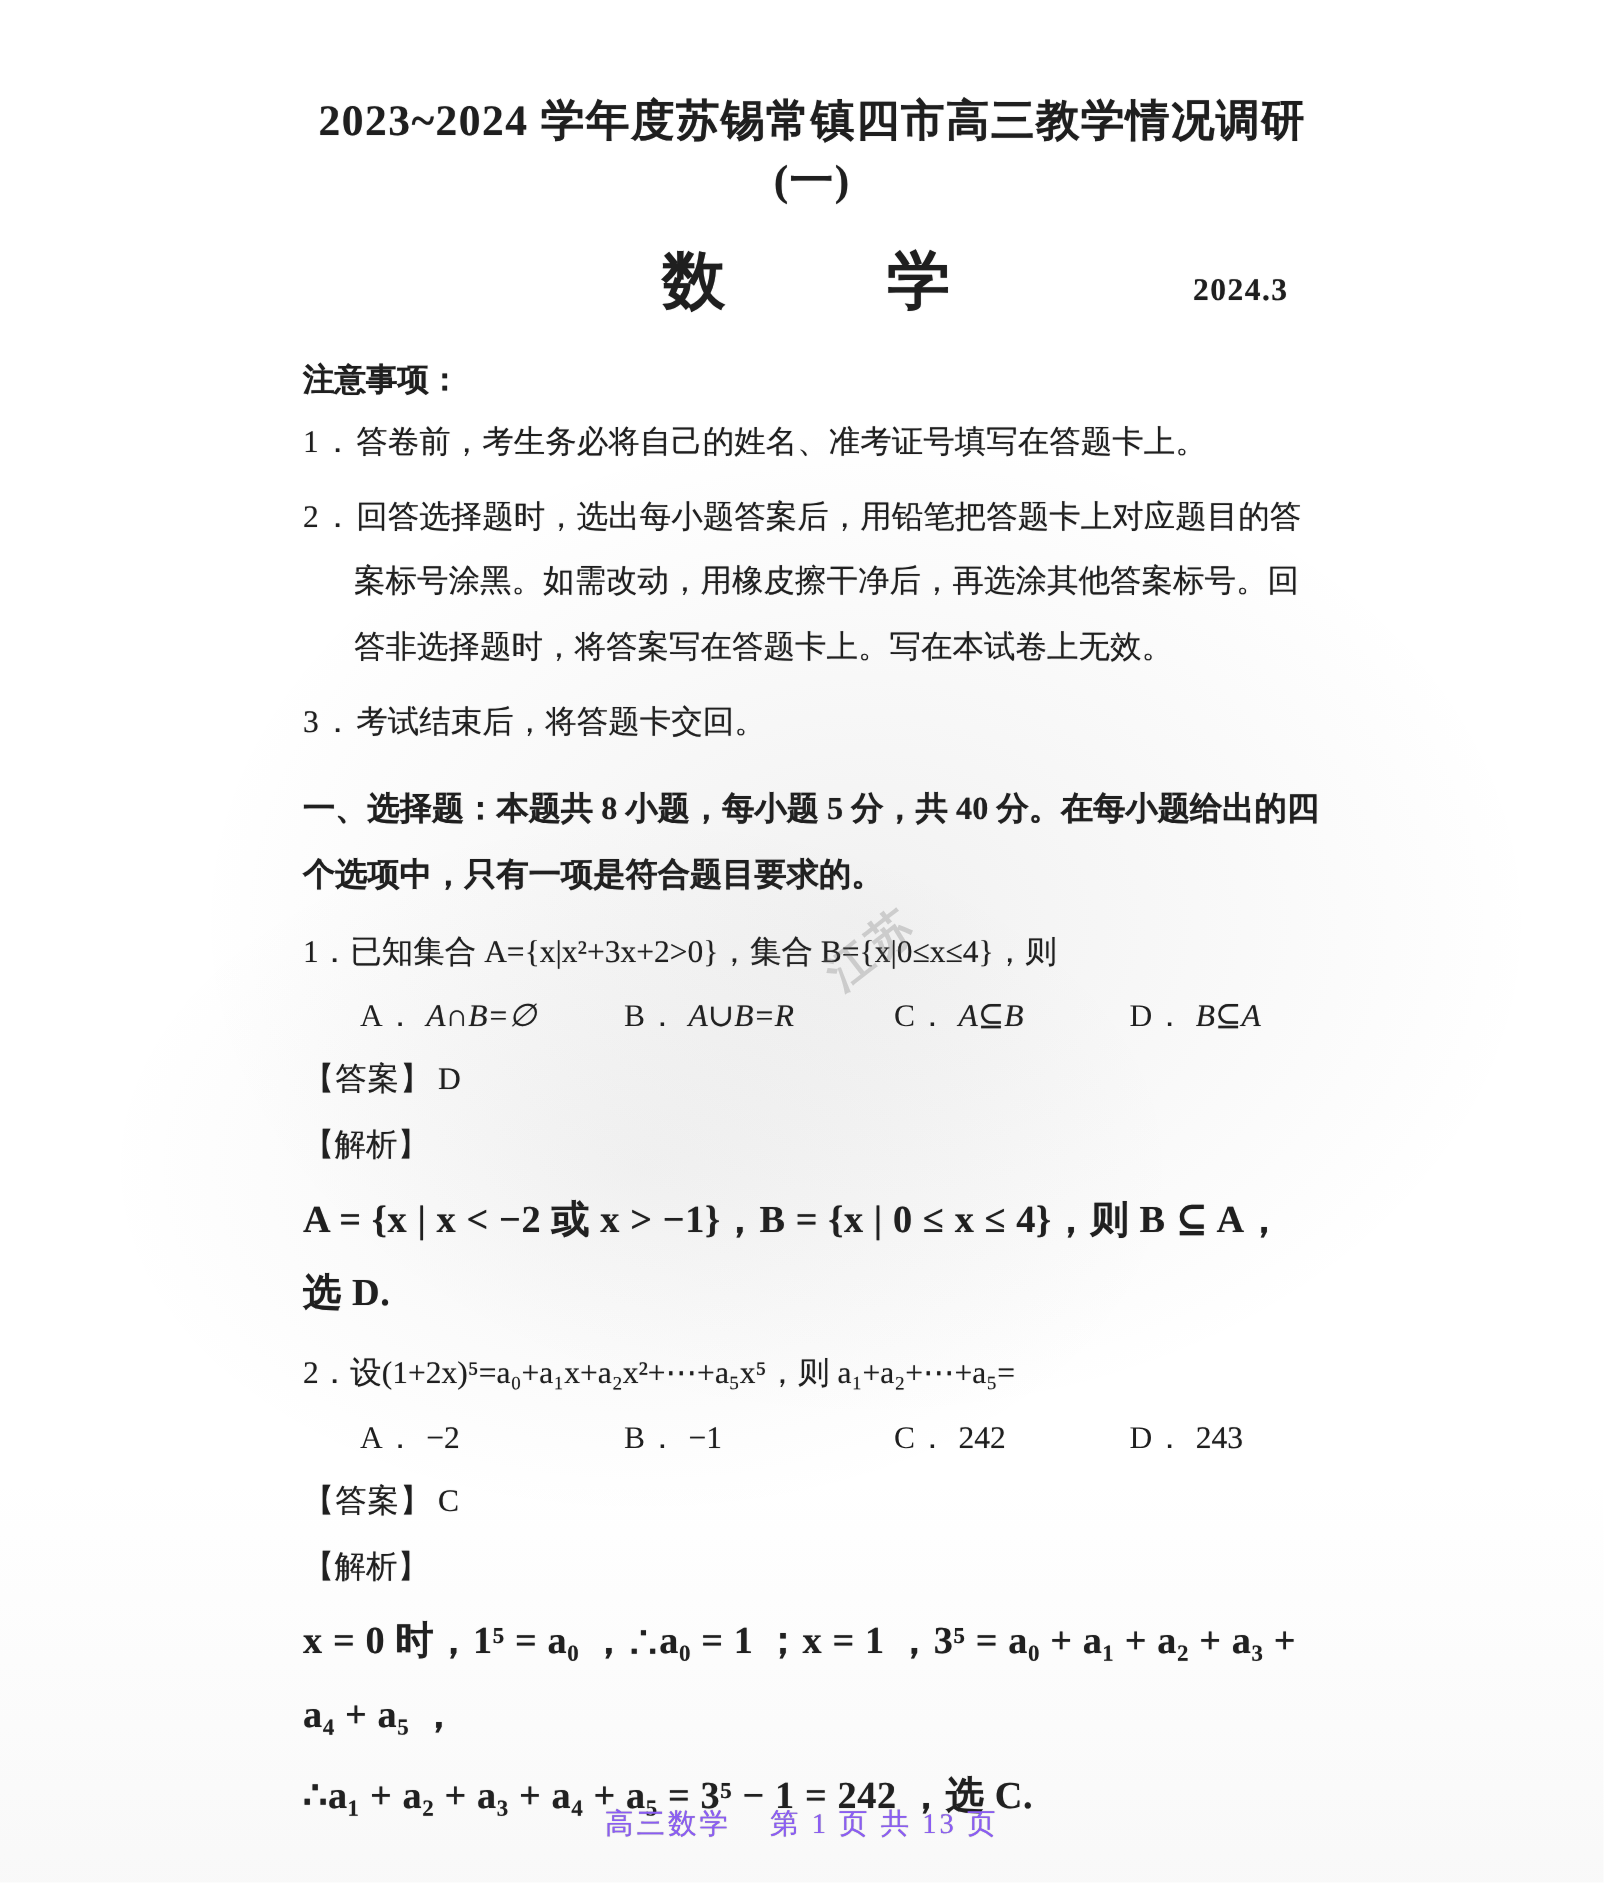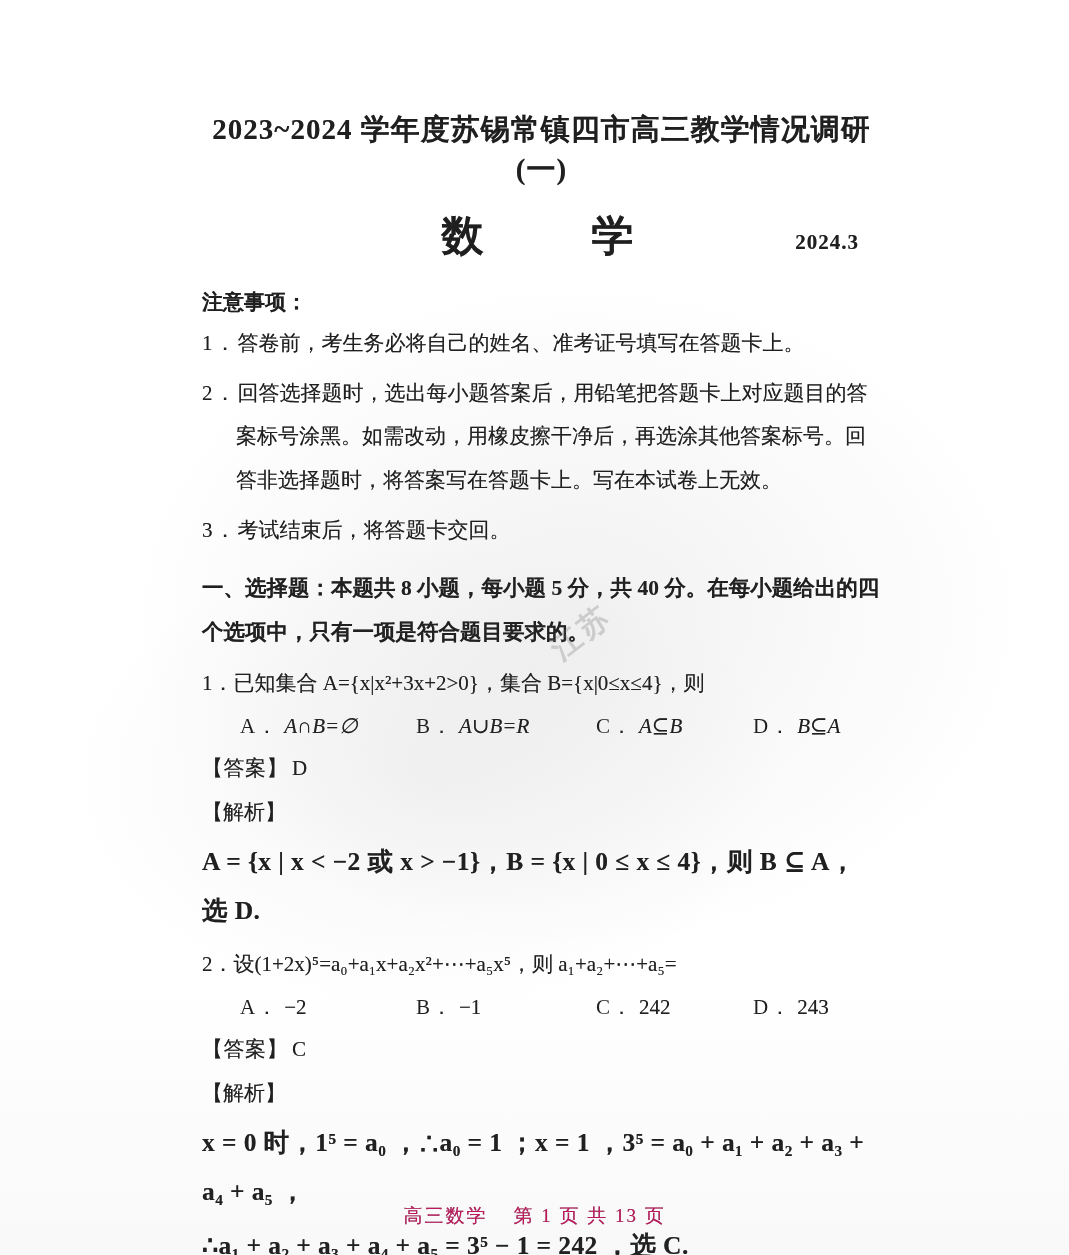--- a/index.html
+++ b/index.html
@@ -6,21 +6,21 @@
   html, body { background: #ffffff; }
   body {
     width: 1069px; height: 1255px;
     font-family: "Liberation Serif", "DejaVu Serif", serif;
     color: #1f1f1f;
     position: relative;
     overflow: hidden;
   }
   .page {
     position: absolute; inset: 0;
-    padding: 100px 188px 0 202px;
+    padding: 51px 188px 0 202px;
   }
   
   .page::before {
     content: ""; position: absolute; inset: 0; pointer-events: none;
     background:
       radial-gradient(ellipse 60% 38% at 54% 49%, rgba(60,60,60,0.07), rgba(60,60,60,0) 70%),
       radial-gradient(ellipse 45% 25% at 40% 62%, rgba(60,60,60,0.05), rgba(60,60,60,0) 75%),
       linear-gradient(180deg, rgba(0,0,0,0) 78%, rgba(90,90,90,0.04) 100%);
   }
   .txt { text-shadow: 0 0 0.6px rgba(40,40,40,0.55); }
@@ -74,21 +74,21 @@
   .solution {
     margin-top: 12px;
     font-size: 25.5px; font-weight: 600;
     letter-spacing: 0.4px;
     line-height: 1.9;
   }
   .solution.small-gap { margin-top: 6px; }
 
   .footer {
     position: absolute; left: 0; right: 0; bottom: 26px;
-    text-align: center; font-size: 19px; color: #be185d;
+    text-align: center; font-size: 19px; color: #8b5cf6;
     letter-spacing: 2px;
   }
   .footer .course { margin-right: 26px; }
 
   .watermark {
     position: absolute; left: 548px; top: 612px;
     transform: rotate(-38deg);
     font-size: 30px; font-weight: 700;
     color: rgba(110,110,110,0.28);
     letter-spacing: 4px;

